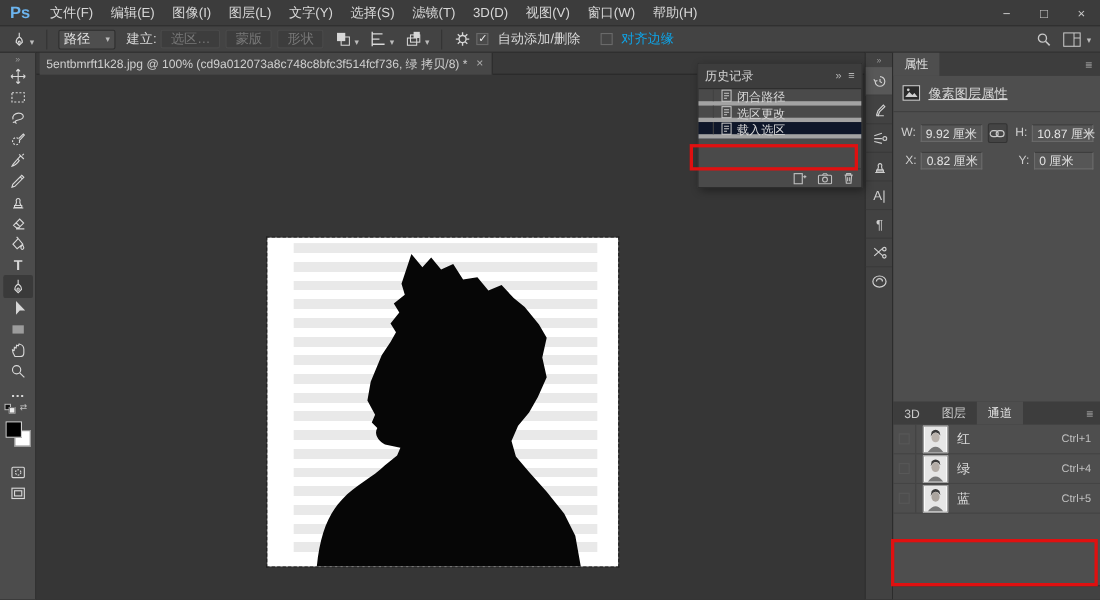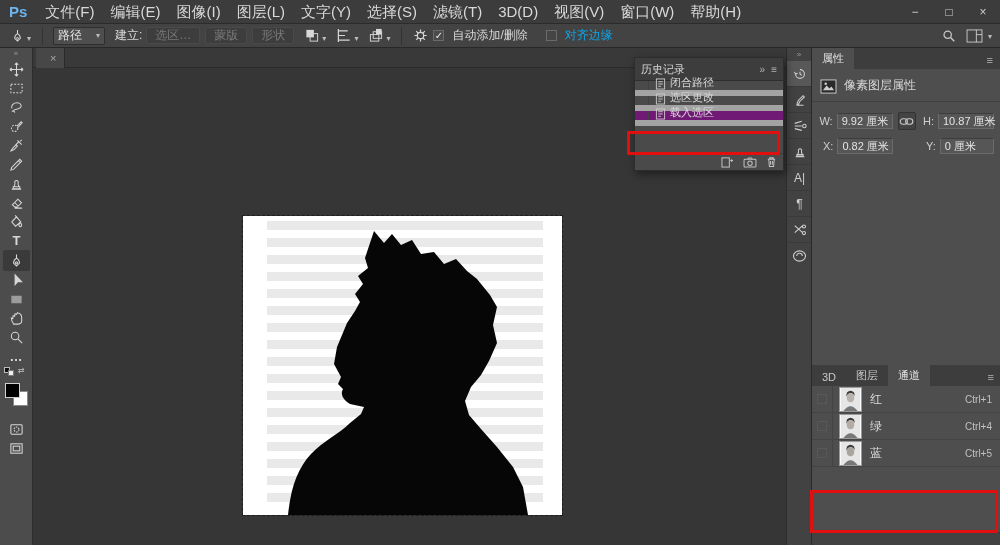--- a/index.html
+++ b/index.html
@@ -5,21 +5,21 @@
   * { margin:0; padding:0; box-sizing:border-box; }
   html,body { width:1000px; height:545px; overflow:hidden; }
   body { font-family:"Liberation Sans","DejaVu Sans",sans-serif; background:#363636; position:relative;
          -webkit-font-smoothing:antialiased; color:#d6d6d6; }
   svg { display:block; }
 
   
   #titlebar { position:absolute; left:0; top:0; width:1000px; height:24px; background:#3c3c3c;
               border-bottom:1px solid #2b2b2b; display:flex; align-items:center;text-align:center; }
   #ps-logo { color:#6cb4ee; font-weight:bold; font-size:15px; padding:0 10px 0 9px; letter-spacing:0; }
-  .menu-item { font-size:15px; color:#d8d8d8; padding:0 8px; line-height:23px; cursor:default; white-space:nowrap; }
+  .menu-item { font-size:12px; color:#d8d8d8; padding:0 8px; line-height:23px; cursor:default; white-space:nowrap; }
   #win-controls { position:absolute; right:0; top:0; height:24px; display:flex; }
   .win-btn { width:34px; height:24px; display:flex; align-items:center; justify-content:center;
              color:#cccccc; font-size:12px; }
 
   
   #optionsbar { position:absolute; left:0; top:24px; width:1000px; height:24px; background:#434343;
                 border-bottom:1px solid #282828; display:flex; align-items:center; font-size:12px; }
   .ob-sep { width:1px; height:18px; background:#333; margin:0 6px; }
   .ob-chev { font-size:8px; color:#bbb; margin-left:2px; }
   #tool-mode-select { background:#4e4e4e; border:1px solid #2e2e2e; border-radius:2px; height:18px;
@@ -67,23 +67,23 @@
              background:repeating-linear-gradient(180deg,#e9e9e9 0 9px,#ffffff 9px 17px); }
   #silhouette { position:absolute; left:0; top:0; }
 
   
   #history-panel { position:absolute; left:634px; top:57px; width:150px; height:114px; background:#4a4a4a;
                    border:1px solid #2d2d2d; box-shadow:2px 3px 8px rgba(0,0,0,.45); z-index:5; }
   #history-header { height:23px; background:#3d3d3d; border-bottom:1px solid #2e2e2e; display:flex;
                     align-items:center; font-size:11px; color:#d5d5d5; padding:0 6px; }
   #history-header .spring { flex:1; }
   .hdr-glyph { color:#b5b5b5; font-size:10px; margin-left:6px; }
-  .hist-row { height:15px; display:flex; align-items:flex-end; font-size:11px; color:#d8d8d8;
-              border-bottom:6px solid #a3a3a3; }
-  .hist-row.selected { background:#701a75; }
+  .hist-row { height:15px; display:flex; align-items:flex-start; font-size:11px; color:#d8d8d8;
+              border-bottom:4px solid #a3a3a3; }
+  .hist-row.selected { background:#0f172a; }
   .hist-well { width:14px; height:100%; border-right:1px solid #424242; }
   .hist-ico { margin:0 4px 0 6px; }
   .hist-ico svg { stroke:#c9c9c9; fill:none; stroke-width:1; }
   #history-footer { position:absolute; left:0; bottom:0; width:100%; height:17px; border-top:1px solid #3a3a3a;
                     display:flex; align-items:center; justify-content:flex-end; padding-right:6px; gap:9px; }
   #history-footer svg { stroke:#c0c0c0; fill:none; stroke-width:1.1; }
 
   
   #dock-strip { position:absolute; left:786px; top:48px; width:25px; height:497px; background:#424242;
                 border-left:1px solid #2c2c2c; }
@@ -94,22 +94,22 @@
   .dock-icon.active { background:#585858; }
 
   #panels { position:absolute; left:811px; top:48px; width:189px; height:497px; background:#4e4e4e;
             border-left:1px solid #2a2a2a; }
 
   
   #props-tabbar { height:21px; background:#3d3d3d; display:flex; align-items:flex-end; }
   .panel-tab { font-size:11px; padding:3px 10px; color:#c9c9c9; }
   .panel-tab.active { background:#4e4e4e; color:#e2e2e2; }
   .panel-menu { margin-left:auto; color:#b5b5b5; font-size:11px; padding:3px 7px; }
-  #props-type { display:flex; align-items:flex-end; gap:7px; padding:8px 8px 7px 8px; font-size:12px;
-                color:#d8d8d8; border-bottom:1px solid #404040; }
+  #props-type { display:flex; align-items:flex-start; gap:7px; padding:8px 8px 7px 8px; font-size:12px;
+                color:#d8d8d8; border-bottom:1px solid #404040;text-decoration:underline; }
   #props-fields { padding:10px 6px 0 6px; font-size:11px; }
   .prop-row { display:flex; align-items:center; margin-bottom:8px; }
   .prop-label { width:16px; text-align:right; margin-right:4px; color:#cfcfcf; }
   .prop-field { width:56px; height:16px; background:#565656; border:1px solid #6b6b6b; border-top-color:#3c3c3c;
                 display:flex; align-items:center; padding:0 4px; color:#e3e3e3; white-space:nowrap; }
   #link-box { width:20px; height:18px; background:#444; border:1px solid #333; border-radius:2px;
               display:flex; align-items:center; justify-content:center; margin:0 5px; }
   #link-box svg { stroke:#c9c9c9; fill:none; stroke-width:1.2; }
 
   
@@ -324,20 +324,21 @@
       <svg width="15" height="15" viewBox="0 0 16 16">
         <rect x="2" y="3" width="12" height="10"></rect>
         <rect x="4.5" y="5.5" width="7" height="5"></rect>
       </svg>
     </div>
 </div>
 
 <div id="docarea">
   <div id="tabbar">
     <div id="doctab">
+      <span>5entbmrft1k28.jpg @ 100% (cd9a012073a8c748c8bfc3f514fcf736, 绿 拷贝/8) *</span>
       <span id="doctab-close">×</span>
     </div>
   </div>
 
   <div id="canvas-image">
     <div id="stripes"></div>
     <svg id="silhouette" width="319" height="299" viewBox="0 0 319 299">
       <path fill="#060606" d="M45 299 C48 270 55 252 68 238 C80 225 96 218 107 207 L118 198 L121 191 L107 188 C100 184 97 178 100 173 L95 168 L98 161 L91 148 L94 131 L104 107 L112 95 L117 86 L112 78 L120 68 L115 60 L125 52 L122 42 L131 15 L141 27 L149 18 L158 29 L169 24 L178 38 L191 36 L201 48 L213 43 L224 55 L234 63 L247 79 L254 91 L250 109 L254 127 L246 145 L238 159 L228 171 L222 185 L226 199 L238 213 L254 231 L270 251 L280 271 L285 299 Z"></path>
     </svg>
   </div>

